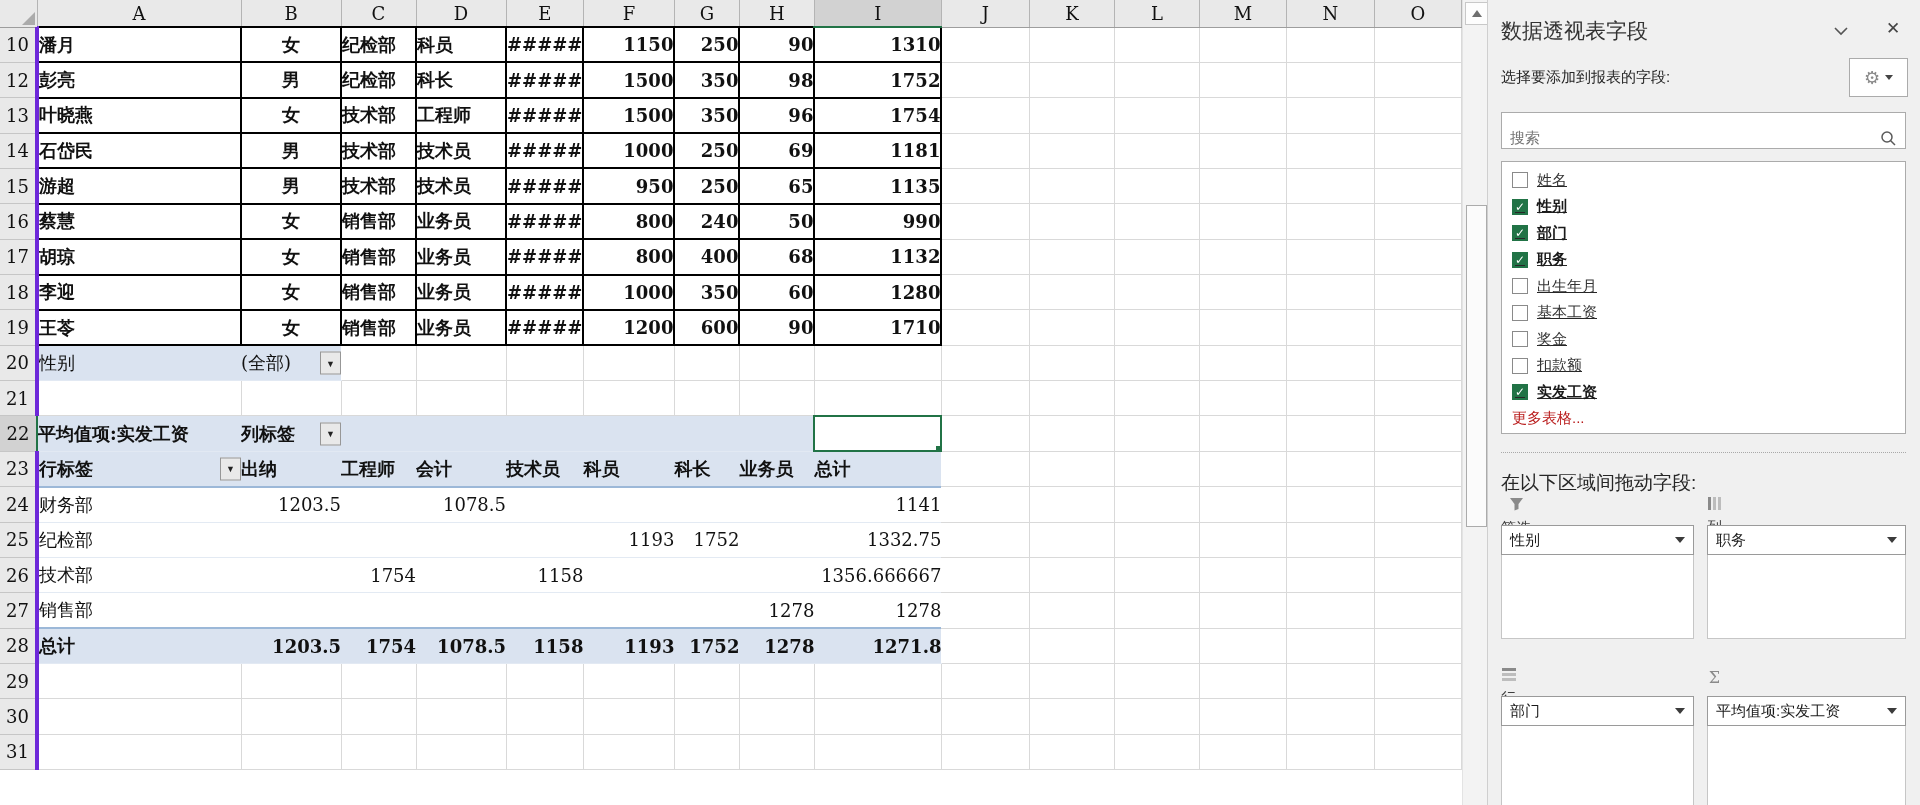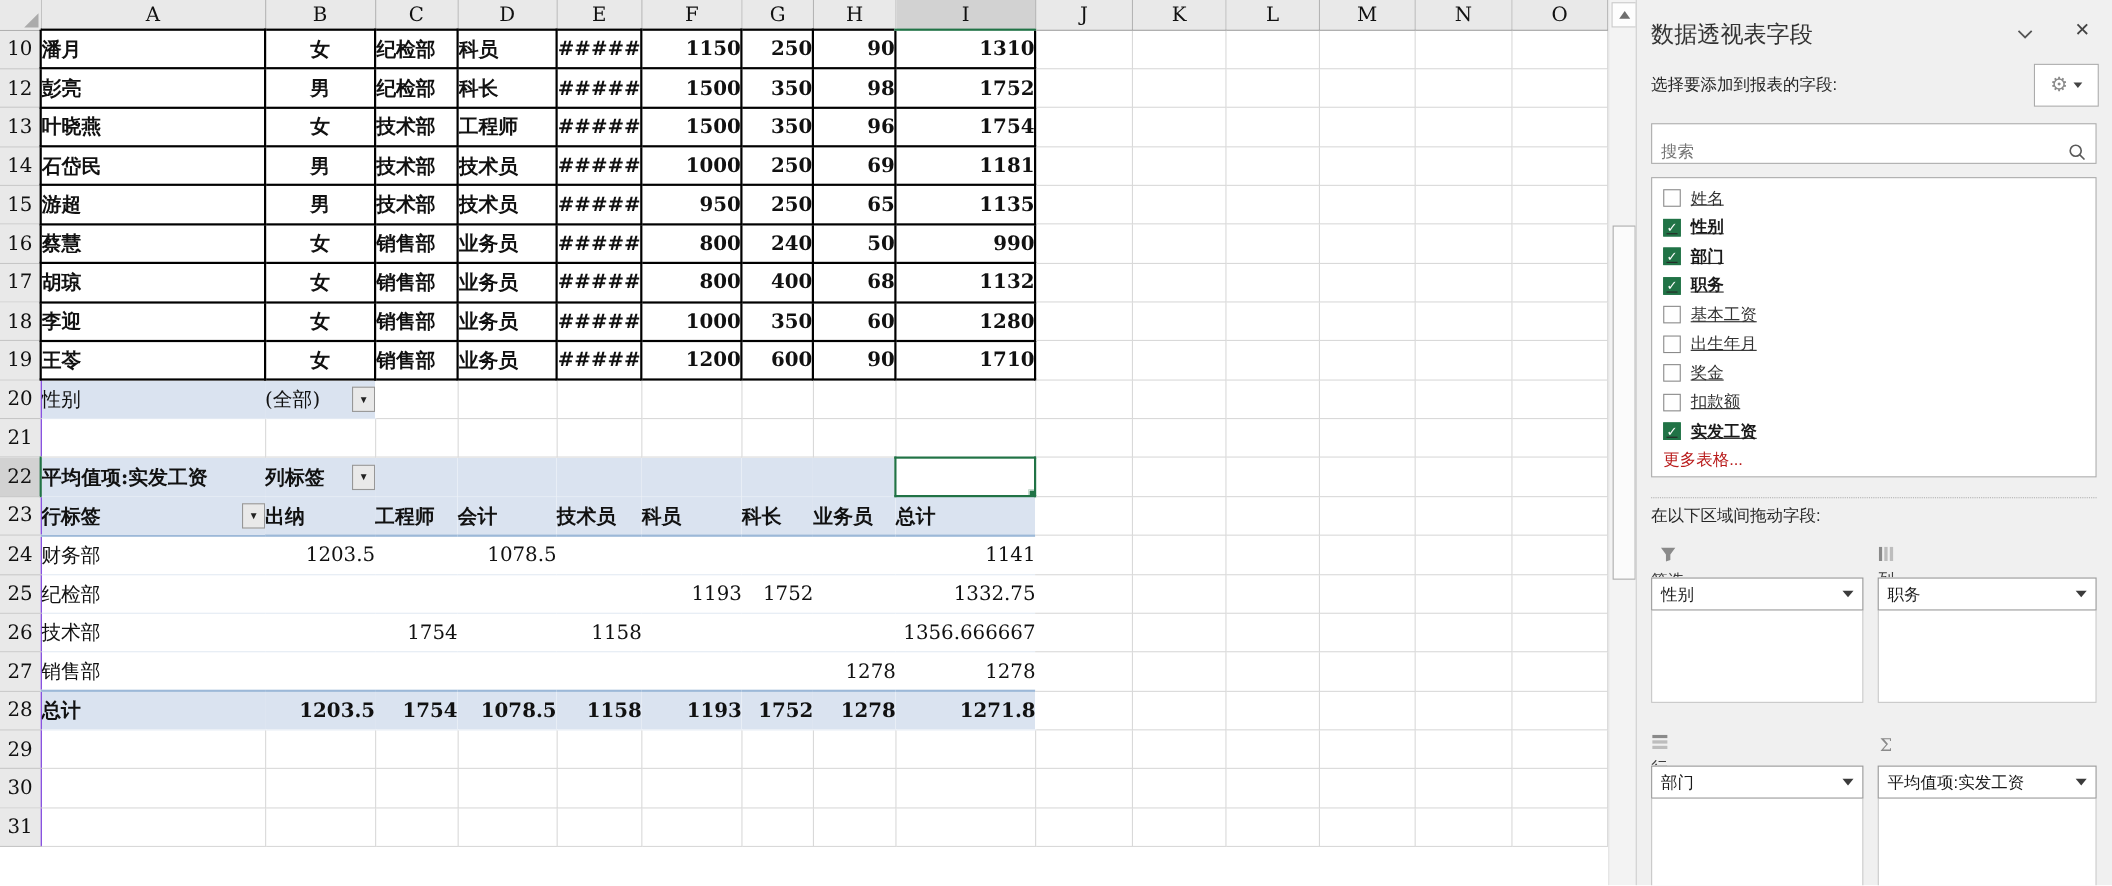--- a/index.html
+++ b/index.html
@@ -11,21 +11,21 @@
   table.sheet{border-collapse:collapse;table-layout:fixed;}
   table.sheet td{overflow:hidden;white-space:nowrap;padding:0;height:35.36px;box-sizing:border-box;
                  font-family:"DejaVu Serif","Liberation Serif",serif;font-size:18px;color:#111;}
   tr.hdr td{height:27px;}
   td.ghead{background:#e9e9e9;border-right:1px solid #b4b4b4;border-bottom:1px solid #9d9d9d;
            text-align:center;color:#474747;font-size:15px;}
   td.chead-sel{background:#d2d2d2;border-bottom:2px solid #217346;color:#14512f;}
   td.corner{background:#e9e9e9;border-right:1px solid #b4b4b4;border-bottom:1px solid #9d9d9d;position:relative;}
   .corner-tri{position:absolute;right:2px;bottom:2px;width:0;height:0;
               border-bottom:13px solid #ababab;border-left:13px solid transparent;}
-  td.rhead{background:#e9e9e9;border-right:1px solid #6d28d9;border-bottom:1px solid #c6c6c6;
+  td.rhead{background:#e9e9e9;border-right:4px solid #6d28d9;border-bottom:1px solid #c6c6c6;
            text-align:center;color:#5a5a5a;font-size:15px;}
   td.rhead-sel{background:#d2d2d2;border-right:2px solid #217346;color:#14512f;}
   td.gl{border-right:1px solid #d9d9d9;border-bottom:1px solid #d9d9d9;background:#fff;}
   td.emp{border:2px solid #000;font-family:"Liberation Sans","DejaVu Sans",sans-serif;
          font-weight:700;font-size:20px;background:#fff;}
   td.pvblue{background:#dae3f0;border-bottom:1px solid #e2e9f3;}
   td.pv{background:#fff;border-bottom:1px solid #e3eaf3;}
   td.b{font-weight:700;}
   td.hdrb{border-bottom:2px solid #9cb8d8;}
   td.totb{border-top:2px solid #9cb8d8;}
@@ -65,21 +65,21 @@
                box-sizing:border-box;padding-top:5px;overflow:hidden;}
   .f-item{display:flex;align-items:center;height:26.5px;padding-left:10px;cursor:pointer;text-decoration:underline;}
   .f-check{width:16px;height:16px;border:1px solid #8a8a8a;background:#fff;box-sizing:border-box;margin-right:9px;
            display:flex;align-items:center;justify-content:center;font-size:12px;color:#fff;}
   .f-check.checked{background:#217346;border-color:#217346;}
   .f-check.checked::after{content:"✓";font-weight:700;}
   .f-label{font-size:15px;color:#333;}
   .f-label.bold{font-weight:700;color:#1a1a1a;}
   .p-more{height:26px;display:flex;align-items:center;padding-left:10px;font-size:15px;color:#b91c1c;cursor:pointer;}
   .p-dotted{position:absolute;left:13px;top:452px;width:405px;border-top:1px dotted #a9a9a9;}
-  .p-draghint{position:absolute;left:13px;top:460px;font-size:15px;}
+  .p-draghint{position:absolute;left:13px;top:470px;font-size:19px;}
   .well-head{position:absolute;display:flex;align-items:center;gap:8px;font-size:15px;color:#3f3f3f;flex-direction:column;}
   .well-box{position:absolute;background:#fff;border:1px solid #c6c6c6;box-sizing:border-box;}
   .chip{height:30px;border:1px solid #9a9a9a;background:#fff;box-sizing:border-box;margin:-1px -1px 0 -1px;
         display:flex;align-items:center;cursor:pointer;}
   .chip-label{flex:1;padding-left:8px;font-size:15px;color:#1a1a1a;white-space:nowrap;overflow:hidden;}
   .chip-arrow{width:0;height:0;border-left:5px solid transparent;border-right:5px solid transparent;
               border-top:6px solid #3b3b3b;margin-right:8px;}
   .sigma{font-size:16px;color:#8a8a8a;font-family:"DejaVu Serif",serif;}
   .w-filters-head{left:13px;top:497px;}   .w-cols-head{left:219px;top:497px;}
   .w-filters-box{left:13px;top:525px;width:193px;height:114px;}
@@ -570,26 +570,26 @@
             <span class="f-label bold">部门</span>
           </div>
 
           <div class="f-item">
             <span class="f-check checked"></span>
             <span class="f-label bold">职务</span>
           </div>
 
           <div class="f-item">
             <span class="f-check"></span>
+            <span class="f-label">出生年月</span>
+          </div>
+
+          <div class="f-item">
+            <span class="f-check"></span>
             <span class="f-label">基本工资</span>
-          </div>
-
-          <div class="f-item">
-            <span class="f-check"></span>
-            <span class="f-label">出生年月</span>
           </div>
 
           <div class="f-item">
             <span class="f-check"></span>
             <span class="f-label">奖金</span>
           </div>
 
           <div class="f-item">
             <span class="f-check"></span>
             <span class="f-label">扣款额</span>

